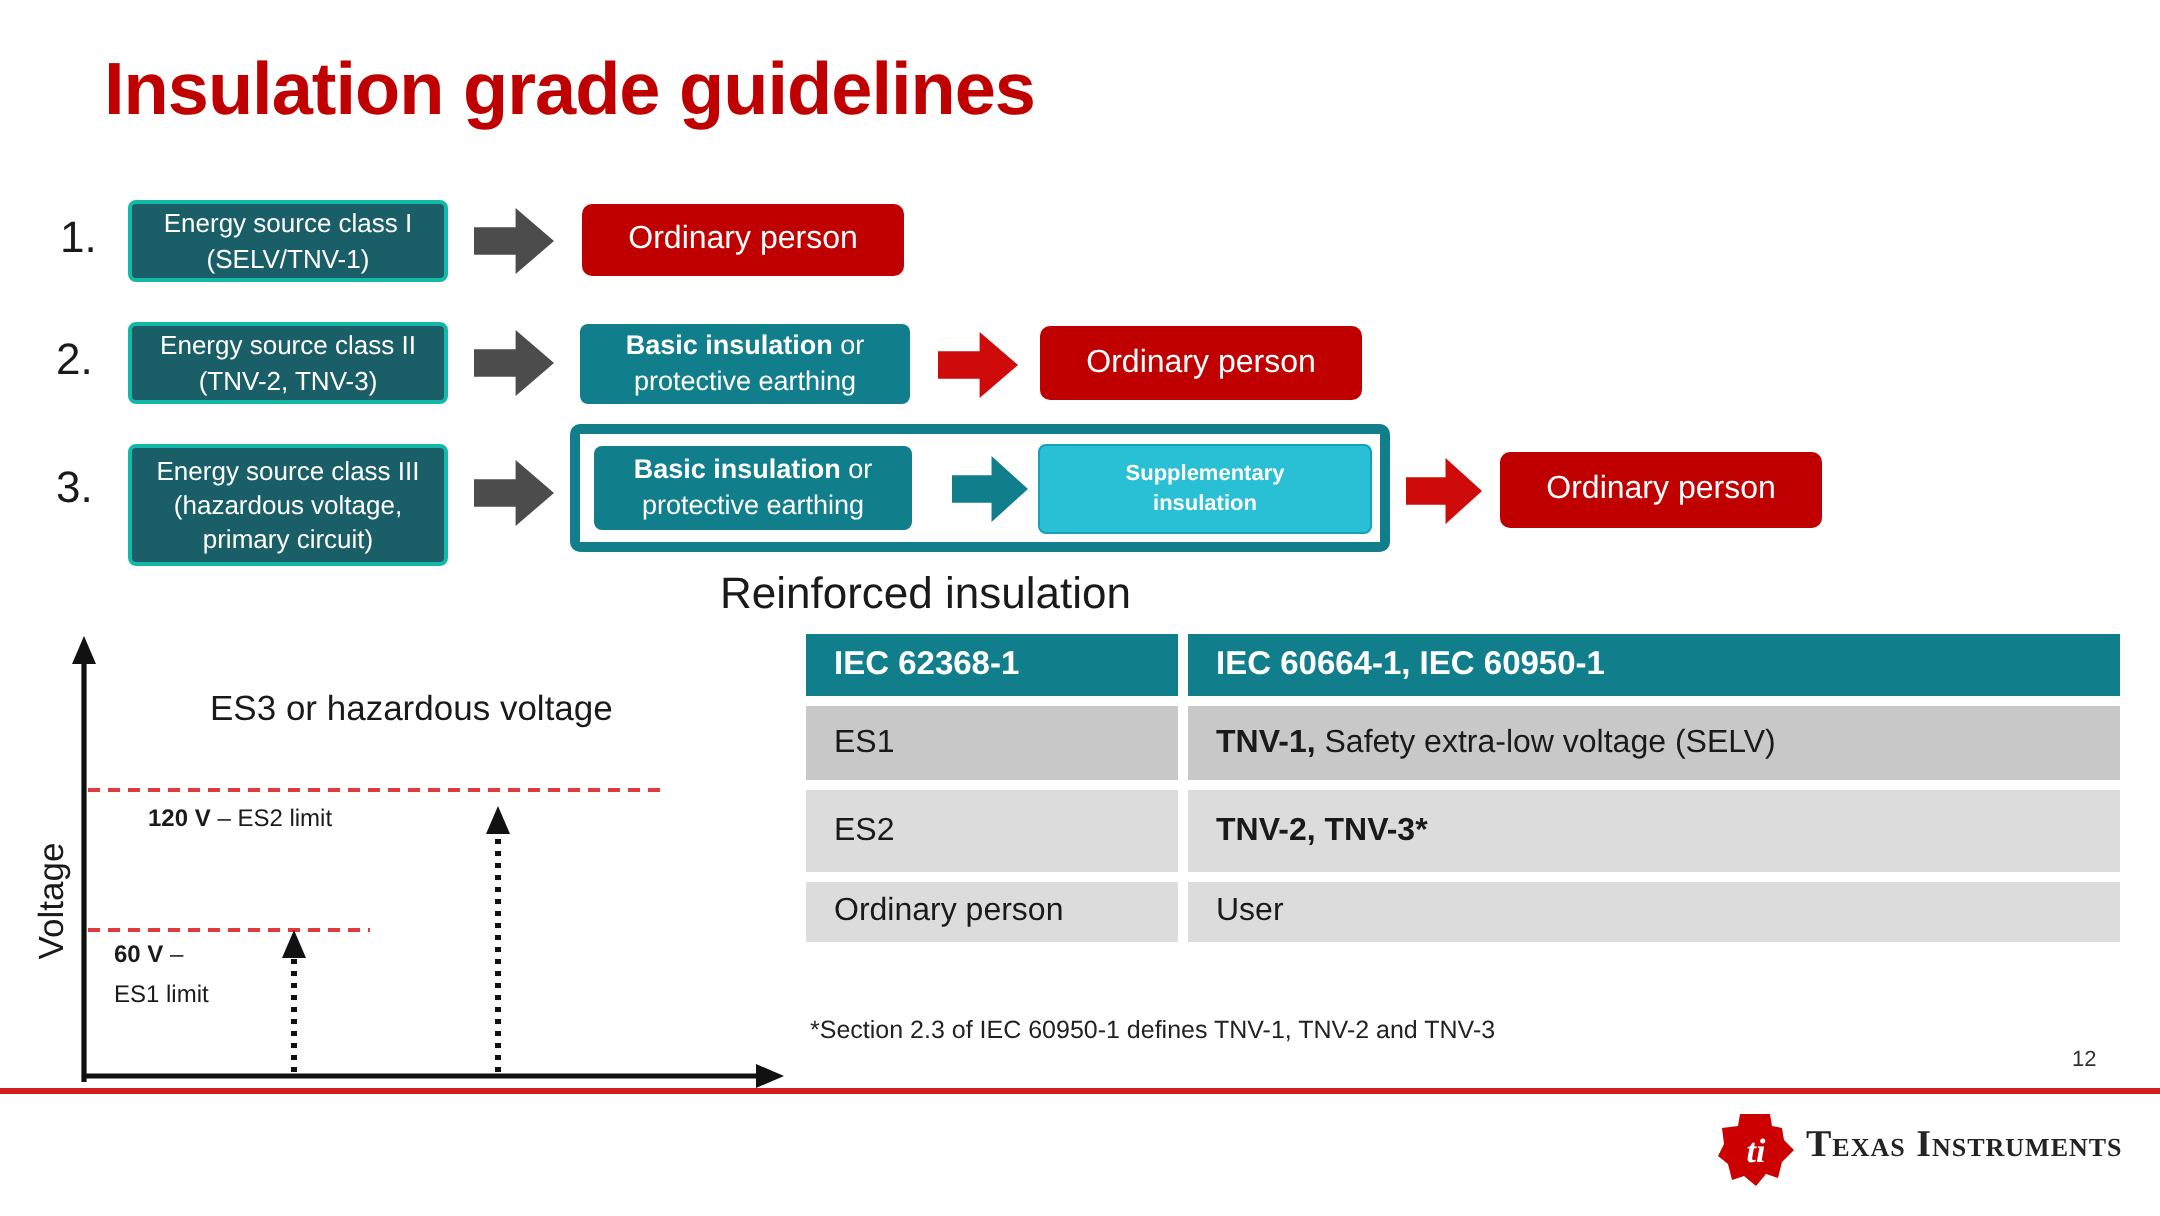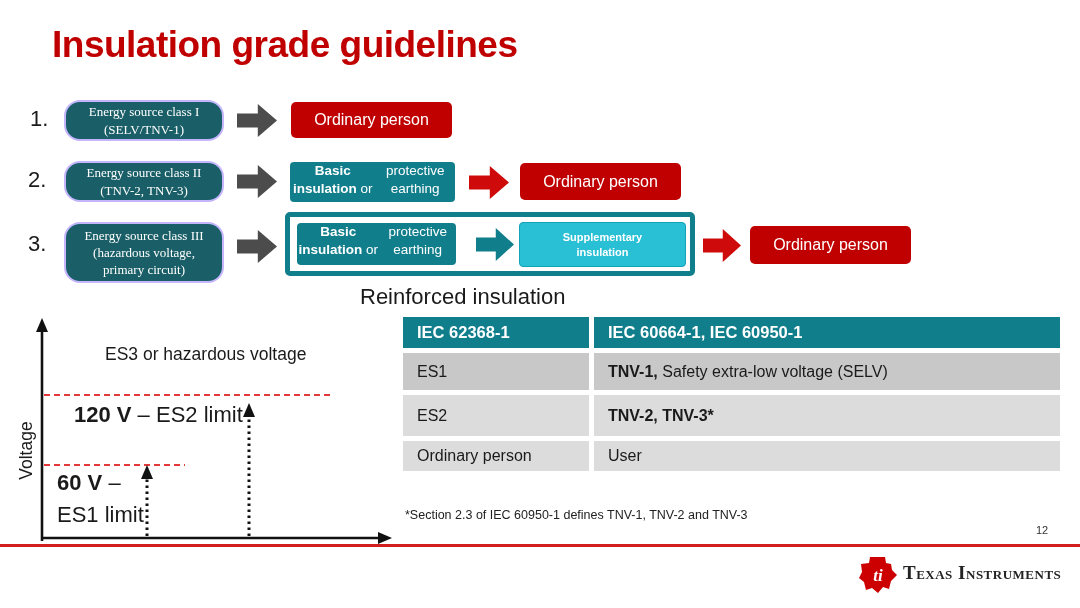--- a/index.html
+++ b/index.html
@@ -9,27 +9,27 @@
     font-family:"Liberation Sans","DejaVu Sans",sans-serif; overflow:hidden;
     margin:0 auto;
   }
   .abs { position:absolute; }
   .title {
     left:52px; top:24px; font-size:37px; font-weight:bold; color:#C00000;
     letter-spacing:-0.5px;
   }
   .rownum { font-size:22px; color:#1a1a1a; }
   .srcbox {
-    background:#1A5F68; border:2px solid #c4b5fd; border-radius:16px;
+    background:#1A5F68; border:2px solid #14b8a6; border-radius:4px;
     color:#fff; text-align:center; font-size:13px; line-height:1.32;
-    display:flex; flex-direction:column; justify-content:center;font-family:Liberation Serif, serif;
+    display:flex; flex-direction:column; justify-content:center;
   }
   .midbox {
     background:#117E8C; border-radius:4px; color:#fff; text-align:center;
-    font-size:13.5px; line-height:1.35; display:flex; flex-direction:row; justify-content:center;
+    font-size:13.5px; line-height:1.35; display:flex; flex-direction:column; justify-content:center;
   }
   .cyanbox {
     background:#29BFD4; border:1px solid #14a2b8; border-radius:4px; color:#fff;
     text-align:center; font-weight:bold; font-size:11px; line-height:1.35;
     display:flex; flex-direction:column; justify-content:center;
   }
   .redbox {
     background:#C00000; border-radius:5px; color:#fff; text-align:center;
     font-size:16px; display:flex; align-items:center; justify-content:center;
   }
@@ -37,21 +37,21 @@
     clip-path: polygon(0 29%, 52% 29%, 52% 0, 100% 50%, 52% 100%, 52% 71%, 0 71%);
   }
   .arr-gray { background:#4C4C4C; }
   .arr-red  { background:#CF0A0A; }
   .arr-teal { background:#117E8C; }
   .groupbox {
     border:5px solid #117E8C; border-radius:5px; background:#fff;
   }
   .grouplabel { font-size:22px; color:#1a1a1a; }
   .chart-label { font-size:17.5px; color:#1a1a1a; }
-  .limit-label { font-size:22px; color:#1a1a1a; }
+  .limit-label { font-size:12px; color:#1a1a1a; }
   .voltage-label {
     font-size:17.5px; color:#1a1a1a; transform:rotate(-90deg); transform-origin:center;
   }
   .tbl { left:403px; top:317px; width:657px; }
   .tbl-row { display:flex; margin-bottom:5px; }
   .tbl-c1 { width:186px; margin-right:5px; padding-left:14px; display:flex; align-items:center; }
   .tbl-c2 { flex:1; padding-left:14px; display:flex; align-items:center; }
   .tbl-head .tbl-c1, .tbl-head .tbl-c2 { background:#117E8C; color:#fff; font-weight:bold; font-size:16.5px; }
   .tbl-head { height:31px; }
   .shade-a .tbl-c1, .shade-a .tbl-c2 { background:#C8C8C8; }

